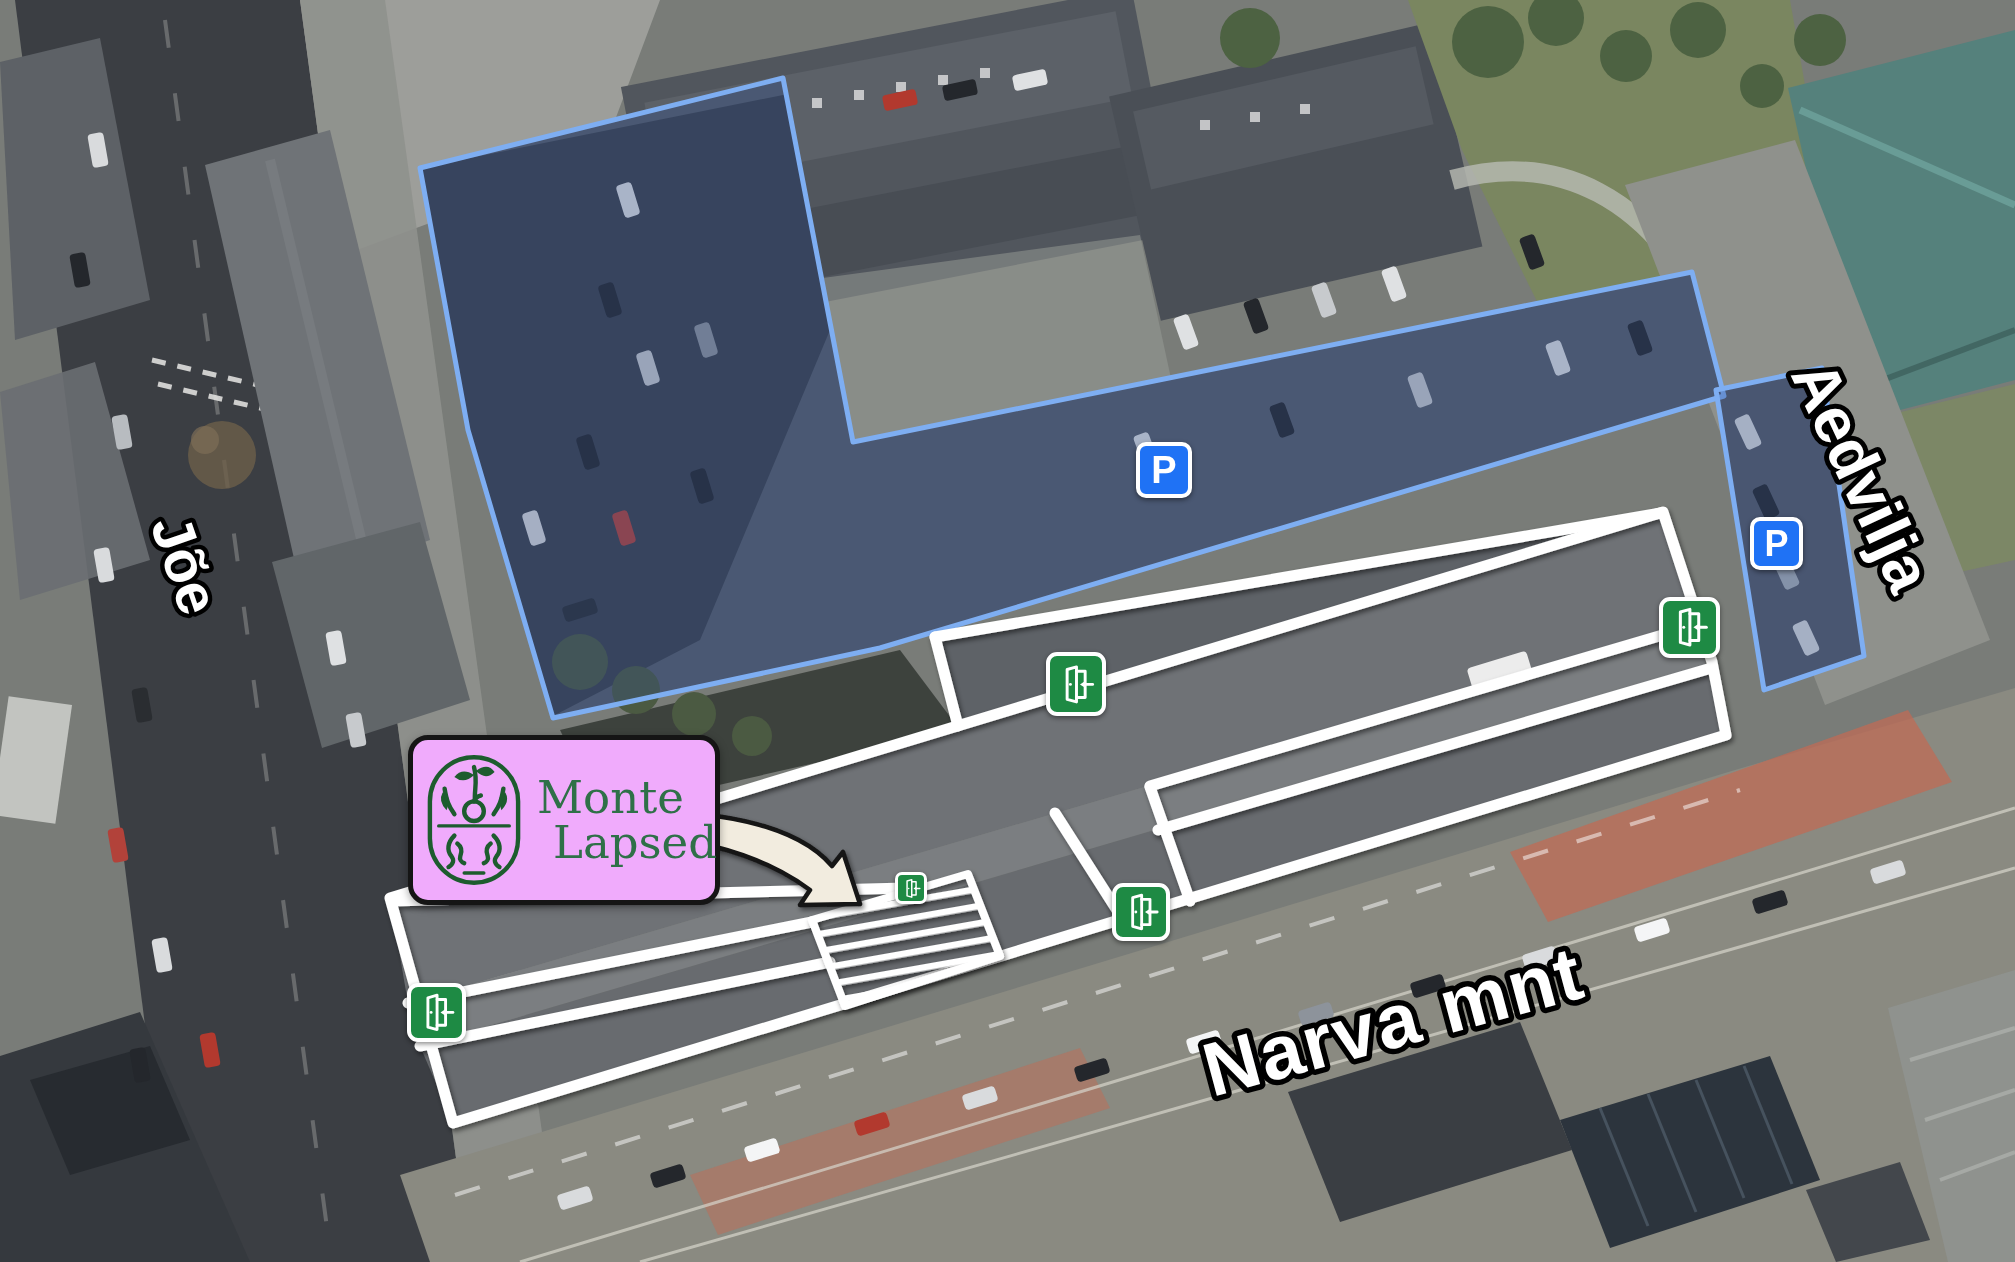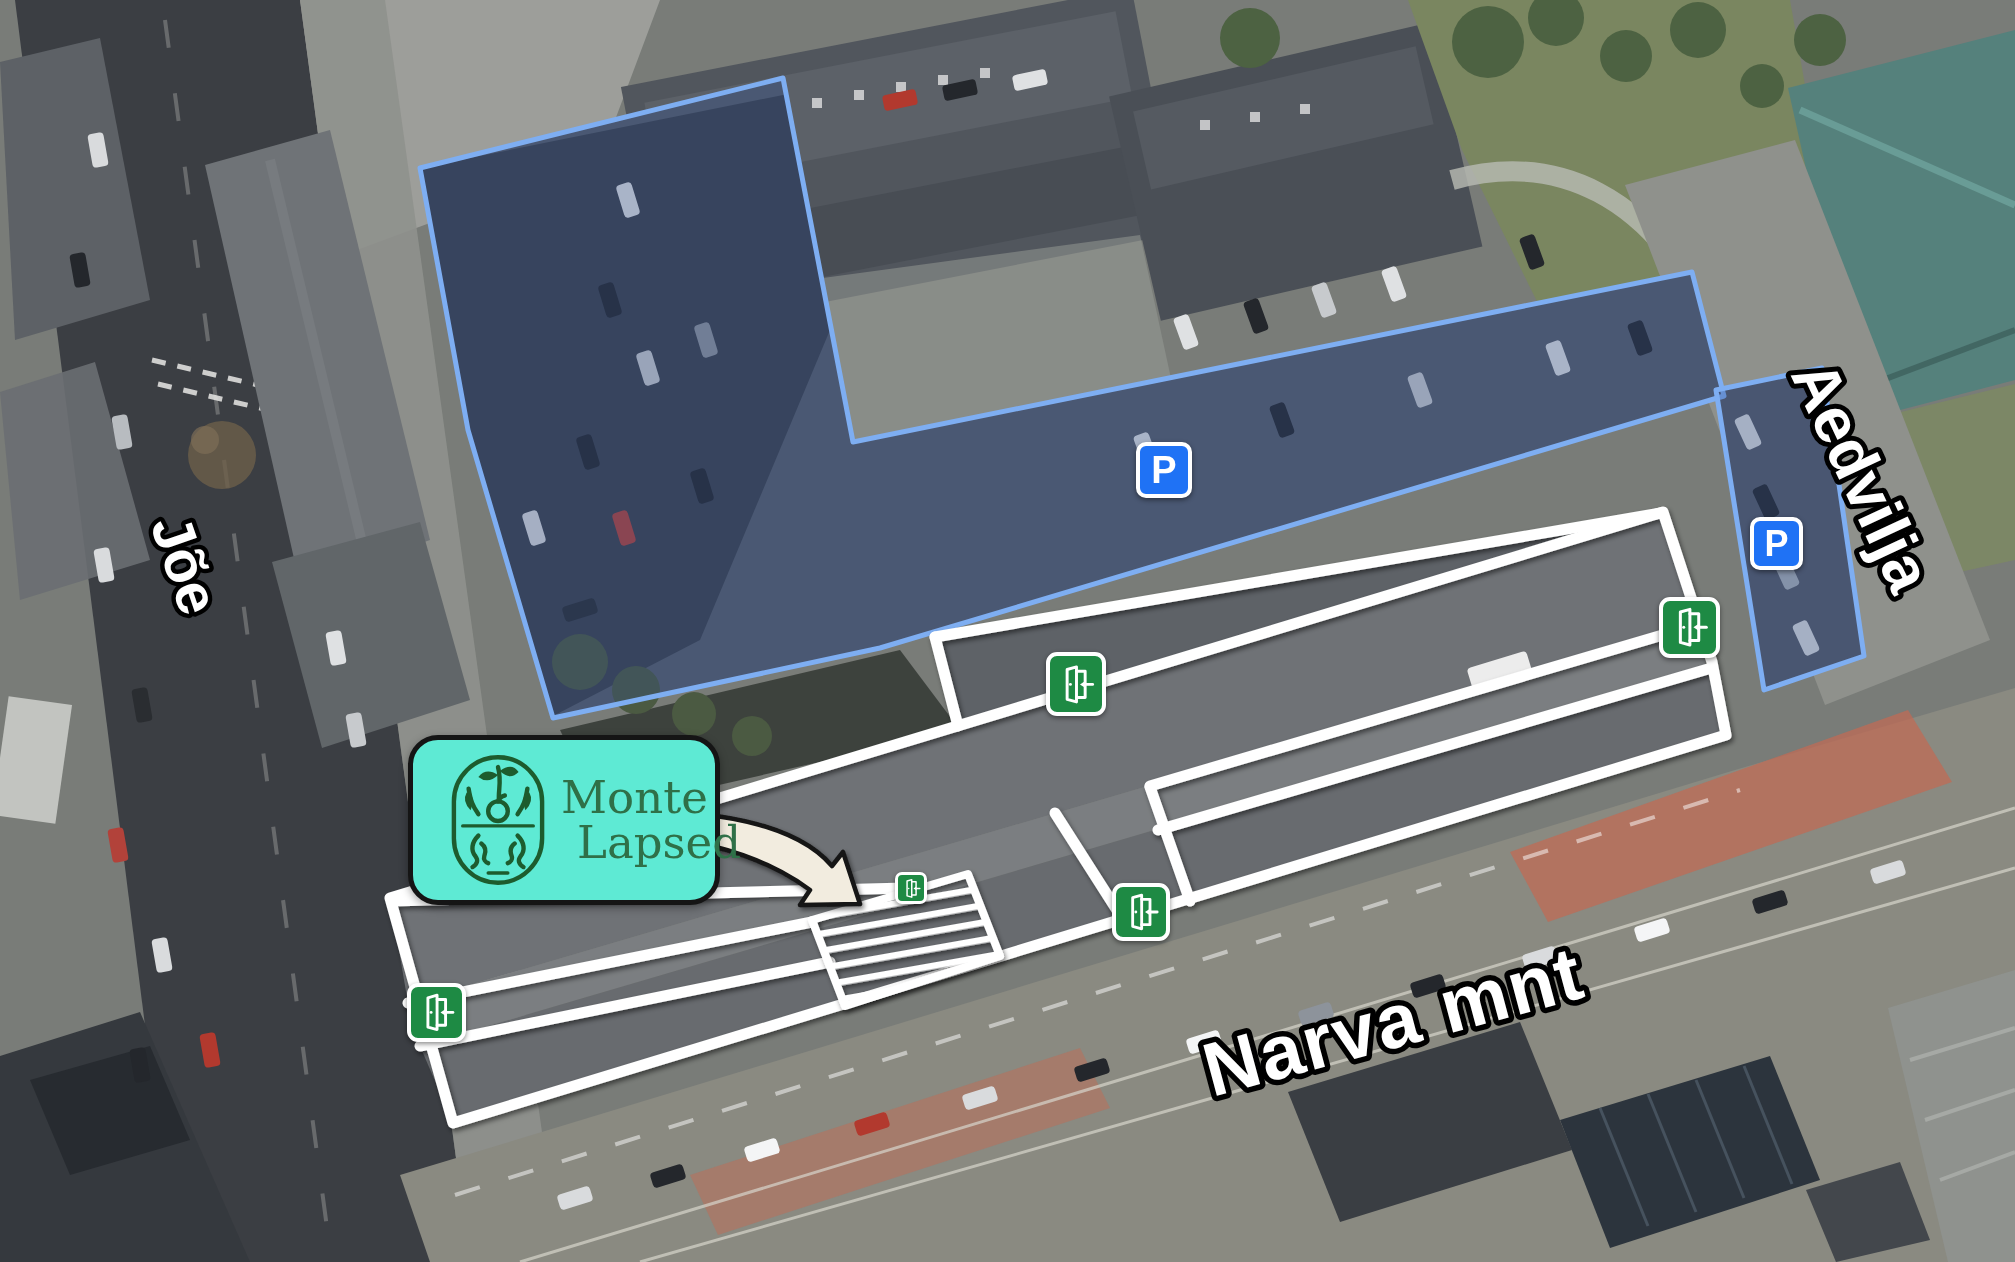--- a/index.html
+++ b/index.html
@@ -19,22 +19,22 @@
   
   .pbadge{
     position:absolute;background:#1f72f5;border:4px solid #fff;border-radius:10px;
     color:#fff;font-weight:bold;display:flex;align-items:center;justify-content:center;
     box-shadow:0 2px 5px rgba(0,0,0,.45);box-sizing:border-box;
     font-family:"Liberation Sans",sans-serif;
   }
   
   .logo-card{
     position:absolute;left:408px;top:735px;width:312px;height:170px;
-    background:#5eead4;border:5px solid #151515;border-radius:30px;
-    display:flex;align-items:center;gap:14px;padding:8px 10px 8px 36px;
+    background:#f0abfc;border:5px solid #151515;border-radius:20px;
+    display:flex;align-items:center;gap:14px;padding:8px 10px 8px 12px;
     box-sizing:border-box;box-shadow:0 3px 9px rgba(0,0,0,.35);
   }
   .logo-emblem{flex:0 0 auto;}
   .logo-text{
     font-family:"DejaVu Serif","Liberation Serif",serif;
     color:#2f7048;font-size:45px;line-height:1.0;white-space:nowrap;
   }
   .logo-text .l2{margin-left:16px;}
 </style>
 </head>

